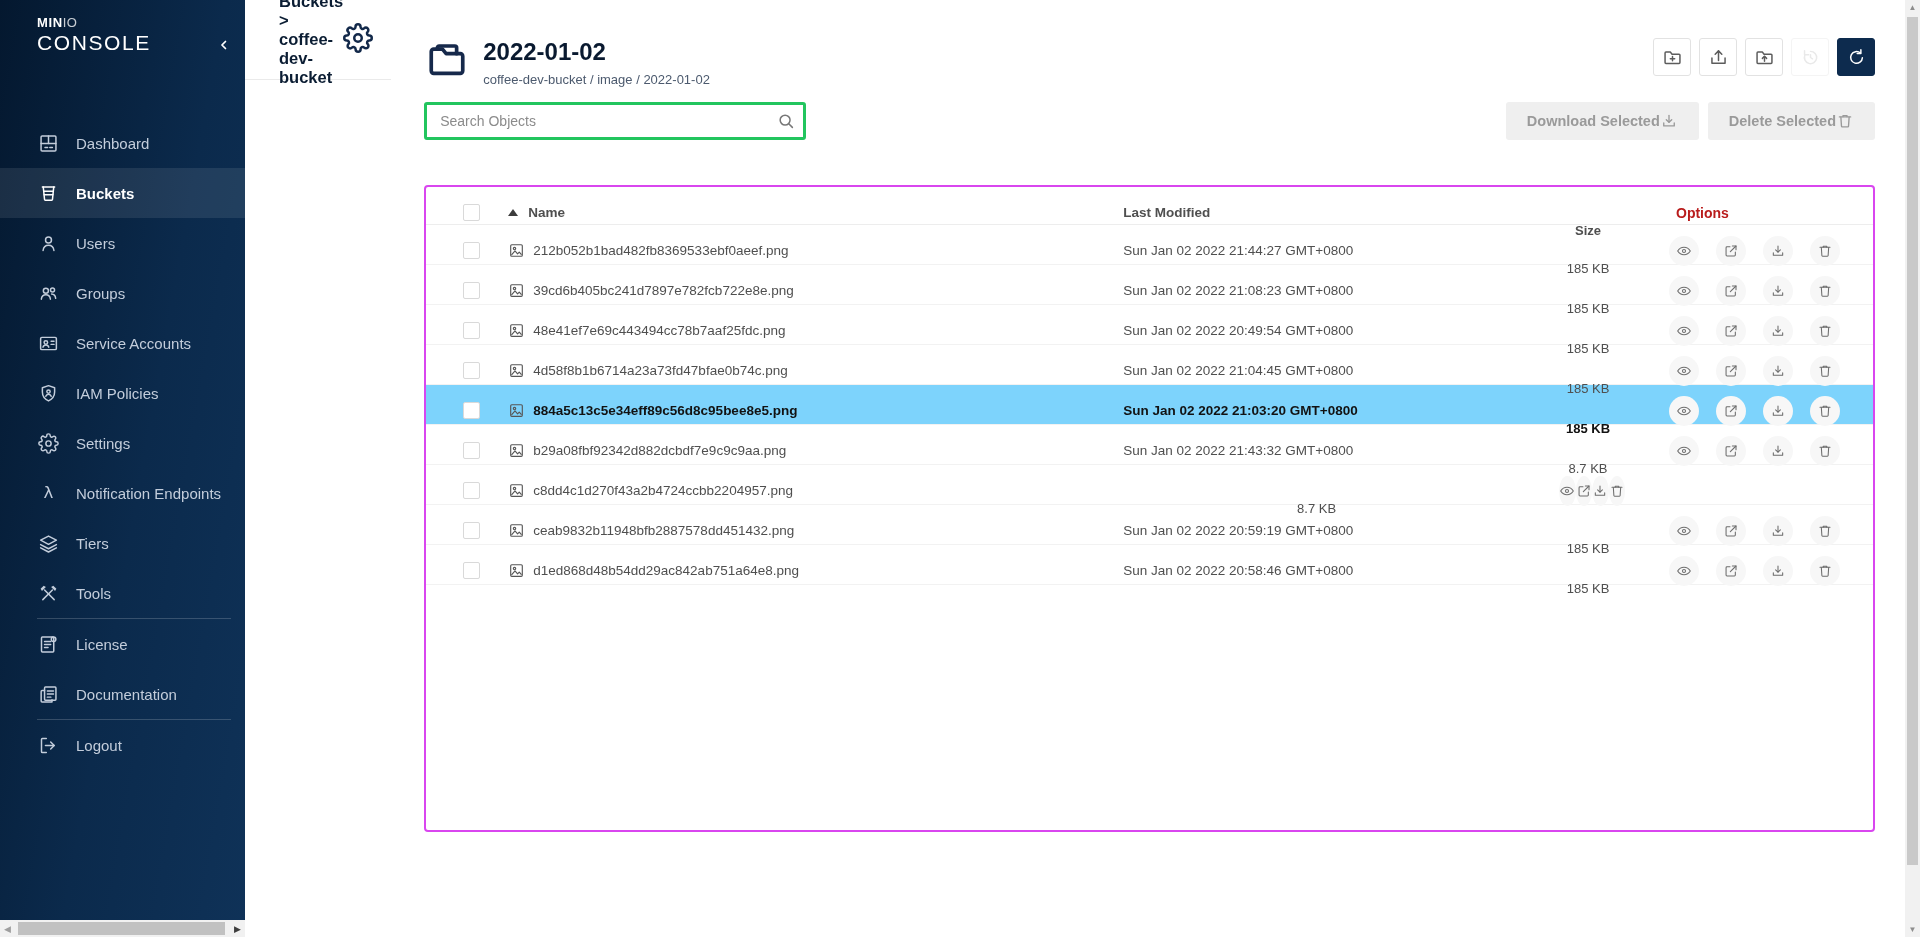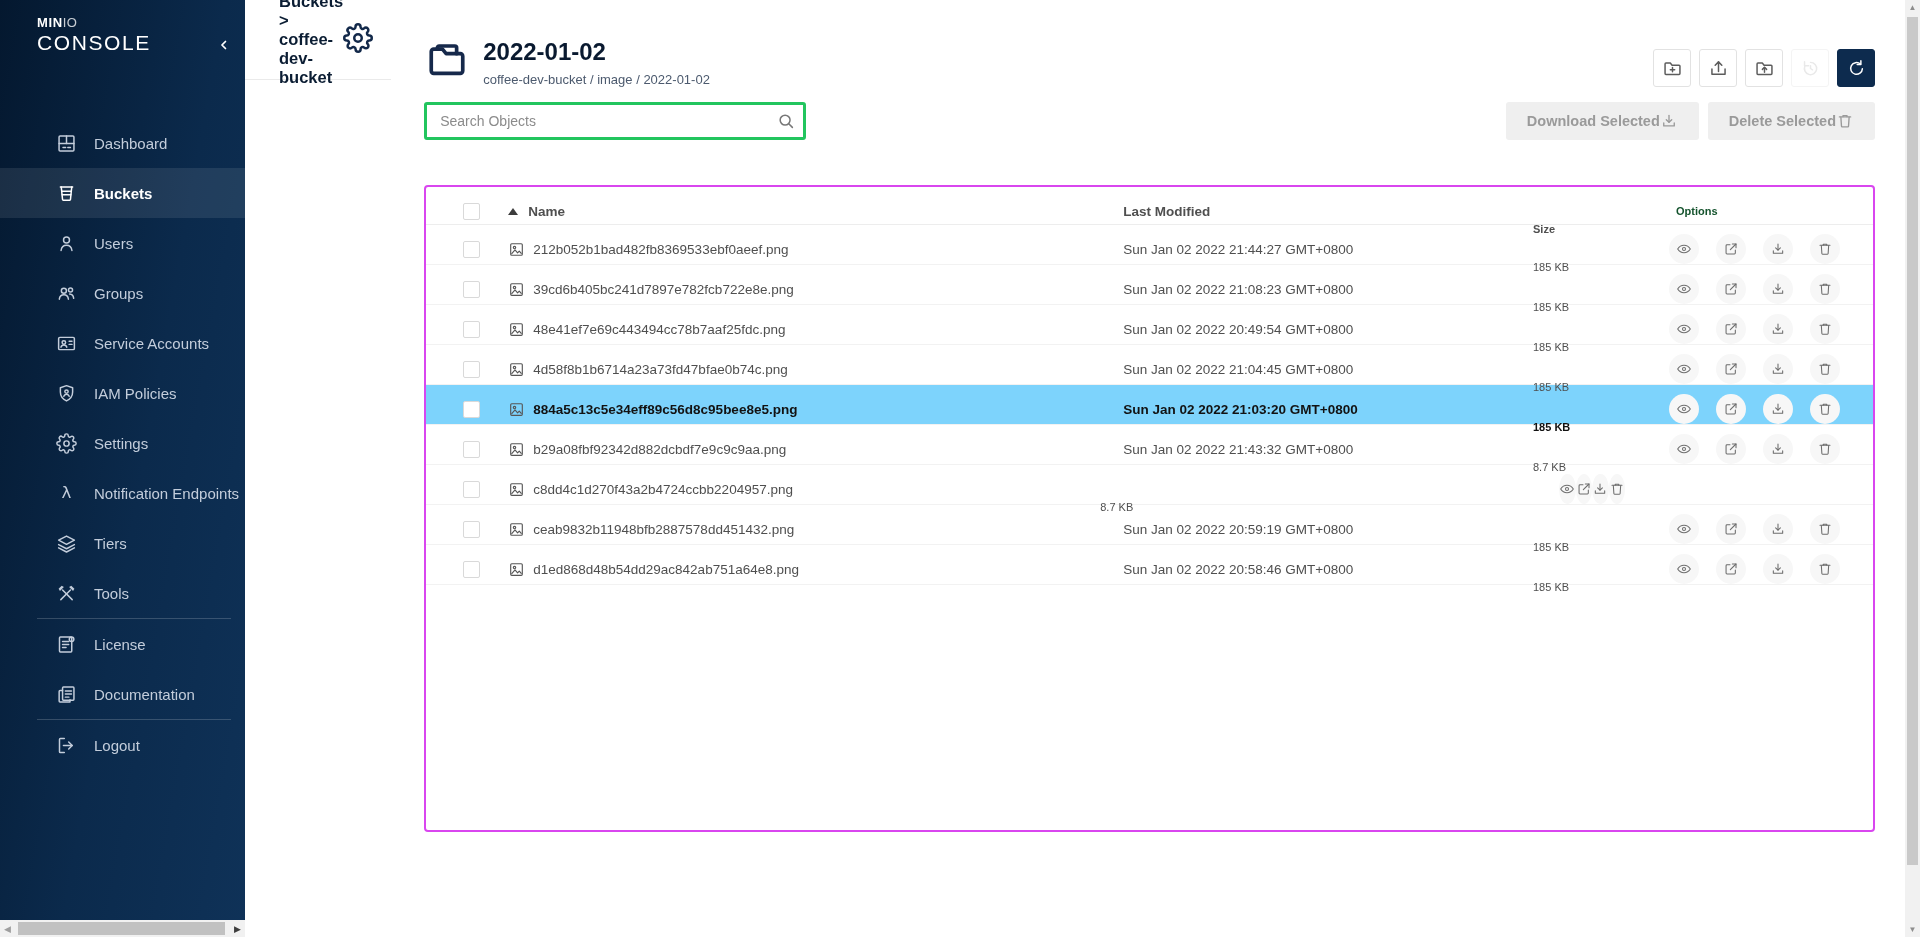--- a/index.html
+++ b/index.html
@@ -10,21 +10,21 @@
   
   .sidebar { position:relative; flex:0 0 245px; width:245px; height:100%;
     background:linear-gradient(100deg,#04182f 0%,#0b2a4c 55%,#0f3258 100%); }
   .logo { padding:16px 0 0 37px; color:#fff; }
   .logo-minio { font-size:13px; font-weight:700; letter-spacing:.6px; line-height:14px; }
   .logo-minio .lt { font-weight:400; opacity:.78; }
   .logo-console { font-size:21px; font-weight:400; letter-spacing:1.6px; line-height:25px; }
   .collapse-btn { position:absolute; top:34px; right:10px; width:22px; height:22px; background:none; border:none; color:#fff; cursor:pointer; display:flex; align-items:center; justify-content:center; }
   .collapse-btn svg { width:14px; height:14px; stroke-width:3; }
   .menu { position:absolute; top:118px; left:0; right:0; }
-  .menu-item { height:50px; display:flex; align-items:center; gap:17px; padding-left:56px; font-size:15px; color:#c3cddb; cursor:pointer; white-space:nowrap; }
+  .menu-item { height:50px; display:flex; align-items:center; gap:17px; padding-left:38px; font-size:15px; color:#c3cddb; cursor:pointer; white-space:nowrap; }
   .menu-item.selected { background:rgba(255,255,255,.09); color:#fff; font-weight:700; }
   .menu-item .icon svg { width:21px; height:21px; display:block; }
   .sdivider { height:1px; background:rgba(255,255,255,.18); margin:0 14px 0 37px; }
   .sidebar-hscroll { position:absolute; left:0; right:0; bottom:0; height:17px; background:#f1f1f1; }
   .hs-arrow { position:absolute; top:0; height:17px; display:flex; align-items:center; font-size:9px; }
   .hs-arrow.left { left:4px; color:#9e9e9e; }
   .hs-arrow.right { right:4px; color:#3d3d3d; }
   .hs-thumb { position:absolute; left:18px; top:2px; width:207px; height:13px; background:#c1c1c1; }
 
   
@@ -35,21 +35,21 @@
 
   
   .main { flex:1; display:flex; flex-direction:row; background:#fff; }
   .topbar { flex:0 0 80px; height:80px; border-bottom:1px solid #eaeaea; display:flex; align-items:center; justify-content:space-between; padding:0 18px 0 34px; }
   .breadcrumb { font-size:16.5px; font-weight:700; color:#0b1d33; cursor:pointer; }
   .gear-btn { background:none; border:none; color:#13294a; cursor:pointer; }
   .gear-btn svg { width:30px; height:30px; stroke-width:2; }
 
   .content { flex:1; padding:0 30px 0 33px; }
 
-  .page-head { margin-top:37px; display:flex; justify-content:space-between; align-items:flex-end; }
+  .page-head { margin-top:37px; display:flex; justify-content:space-between; align-items:flex-start; }
   .head-left { display:flex; align-items:flex-start; }
   .folder-ic { color:#16294b; margin-top:2px; }
   .folder-ic svg { width:46px; height:42px; stroke-width:2.1; }
   .head-text { margin-left:13px; }
   .page-title { font-size:24px; font-weight:700; color:#0a1a30; line-height:30px; }
   .page-path { margin-top:5px; font-size:13px; color:#4c5a6e; cursor:pointer; }
 
   .toolbar { display:flex; gap:8px; margin-top:1px; }
   .tb-btn { width:38px; height:38px; border:1px solid #e2e2e2; background:#fff; border-radius:3px; color:#5c5c5c; cursor:pointer; display:flex; align-items:center; justify-content:center; }
   .tb-btn svg { width:21px; height:21px; }
@@ -64,27 +64,27 @@
   .search-ic svg { width:18px; height:18px; stroke-width:2; }
   .sel-actions { display:flex; gap:9px; }
   .sel-btn { height:38px; padding:0 21px; background:#efefef; border:none; border-radius:3px; color:#9a9a9a; font-size:14.5px; font-weight:700; font-family:inherit; display:flex; align-items:center; cursor:default; }
   .sel-btn svg { width:18px; height:18px; stroke-width:1.8; }
 
   
   .panel { margin-top:45px; border:2px solid #d946ef; border-radius:4px; height:647px; overflow:hidden; background:#fff; }
   .trow { display:grid; grid-template-columns:17px 620px 1fr 110px 215px; align-items:center; height:40px; padding:0 15px 0 37px; border-bottom:1px solid #f2f2f2; cursor:pointer; }
   .trow.thead { height:38px; cursor:default; border-bottom:1px solid #ededed; }
   .checkbox { width:17px; height:17px; border:1.5px solid #d9d9d9; border-radius:2px; background:#fff; display:inline-block; cursor:pointer; }
-  .hcell { font-size:11px; font-weight:700; color:#14532d; }
+  .hcell { font-size:14px; font-weight:700; color:#b91c1c; }
   .cell-name { display:flex; align-items:center; gap:8px; padding-left:28px; font-size:13.5px; color:#4f4f4f; min-width:0; }
   .cell-name .icon { color:#565656; display:flex; }
   .cell-name .icon svg { width:17px; height:17px; stroke-width:1.6; }
   .sort { width:0; height:0; border-left:5px solid transparent; border-right:5px solid transparent; border-bottom:7px solid #3c3c3c; display:inline-block; margin-right:2px; }
   .cell-mod { padding-left:23px; font-size:13.5px; color:#4f4f4f; }
-  .cell-size { text-align:left; font-size:11px; color:#4f4f4f;margin-top:36px; }
+  .cell-size { text-align:center; font-size:13px; color:#4f4f4f;margin-top:36px; }
   .cell-opts { display:flex; justify-content:space-between; padding:0 18px 0 26px; }
   .cell-opts-h { padding-left:33px; }
   .opt-btn { width:30px; height:30px; border-radius:50%; border:none; background:#f7f7f7; color:#6e6e6e; cursor:pointer; display:flex; align-items:center; justify-content:center; }
   .opt-btn svg { width:16px; height:16px; stroke-width:1.6; }
   .trow.highlight { background:#7dd3fc; }
   .trow.highlight .cell-name, .trow.highlight .cell-mod, .trow.highlight .cell-size { color:#121212; font-weight:700; }
 
   .icon { display:inline-flex; }
   .icon svg { fill:none; stroke:currentColor; stroke-linecap:round; stroke-linejoin:round; }
 </style>

